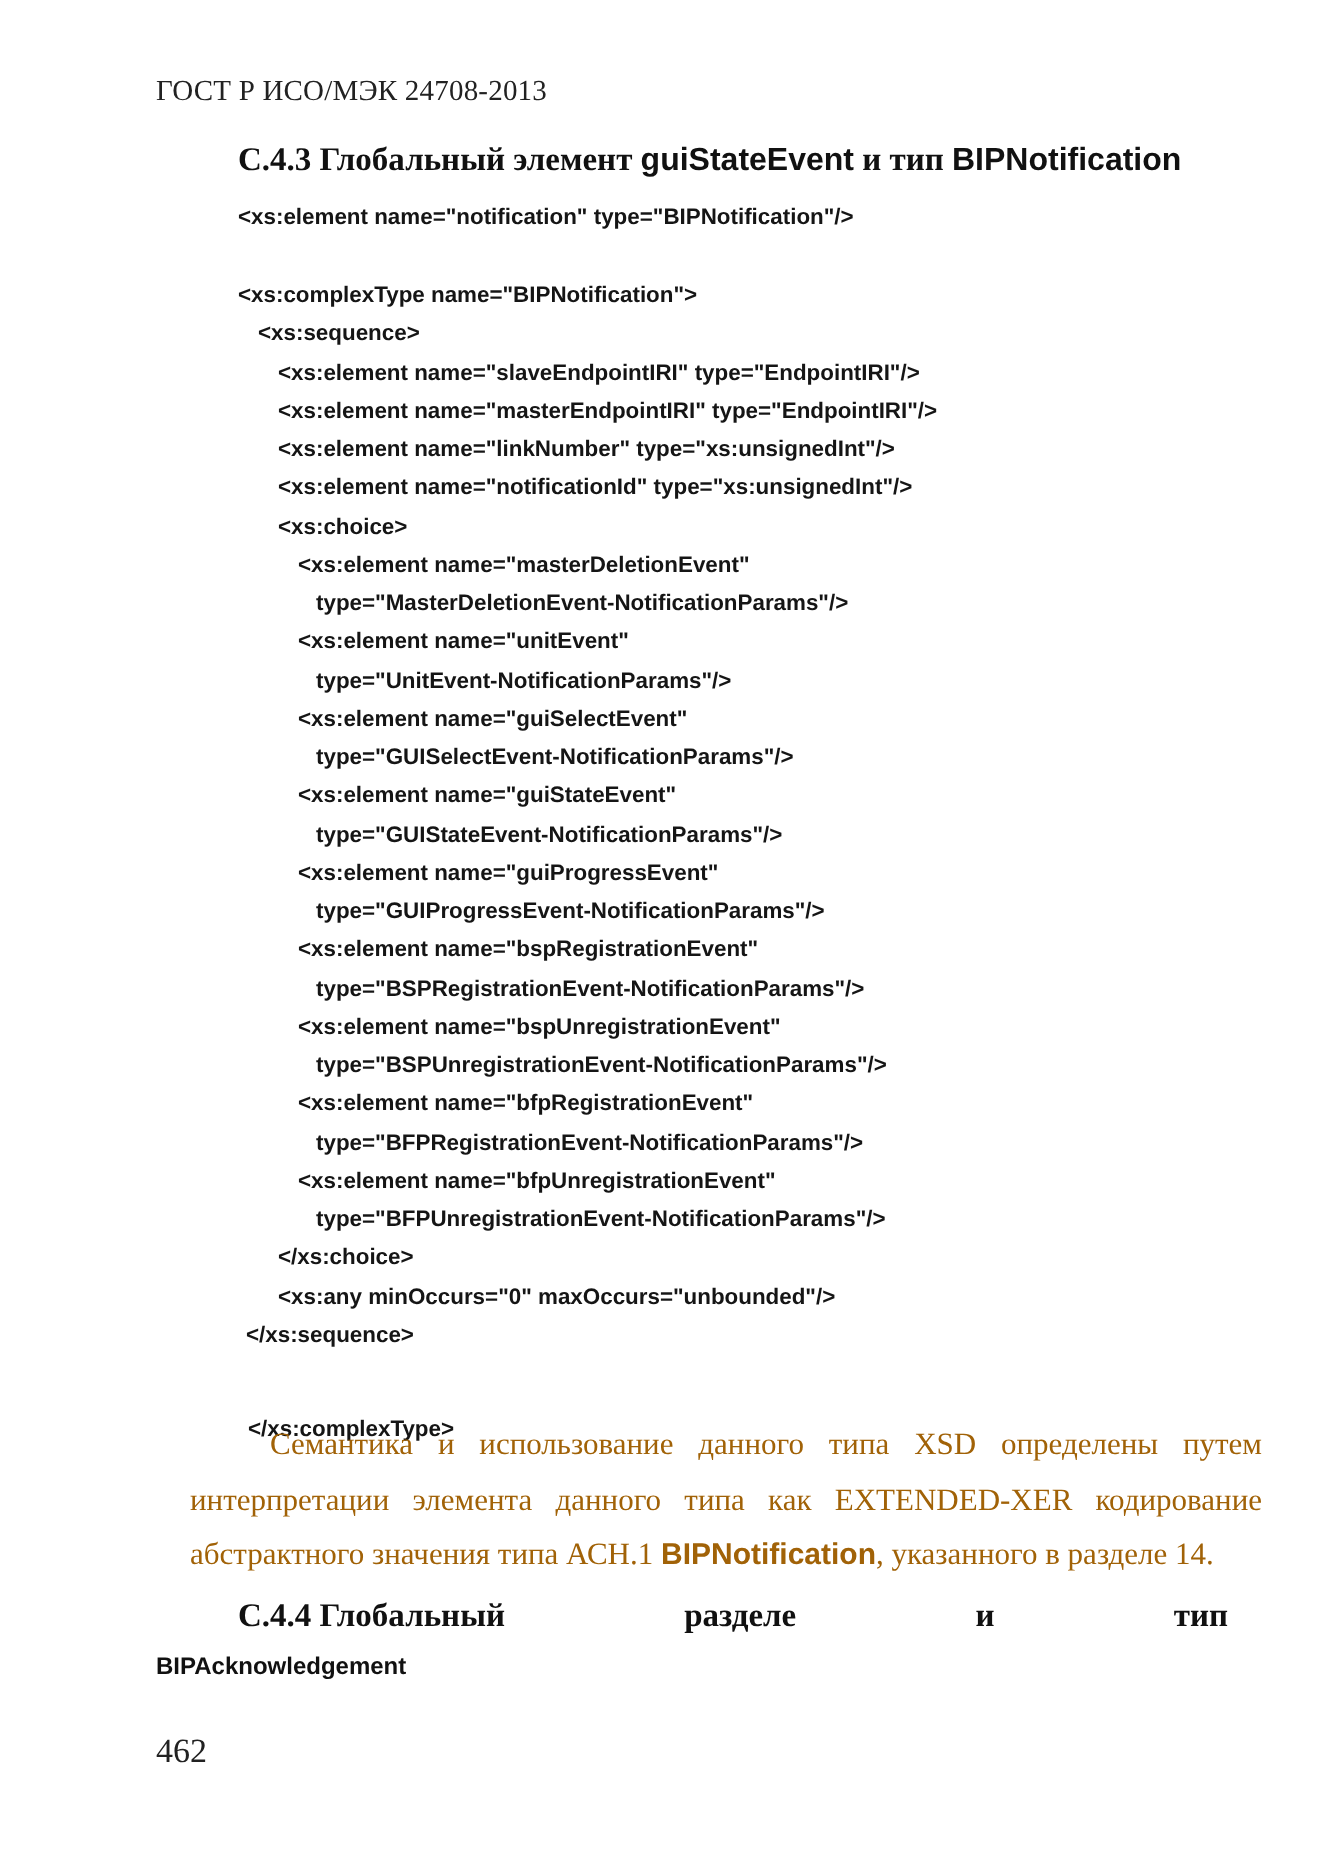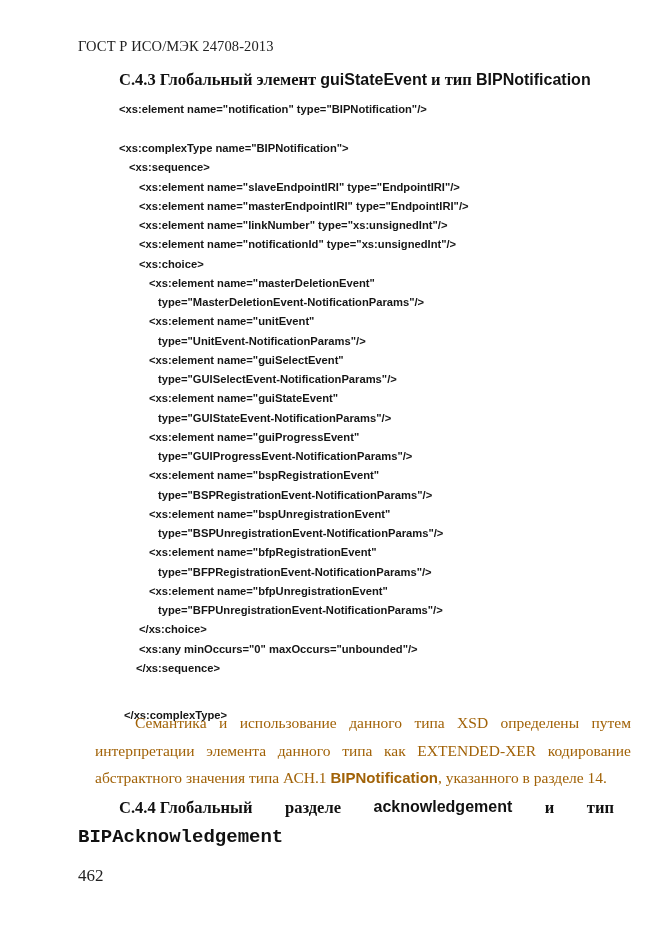--- a/index.html
+++ b/index.html
@@ -29,21 +29,21 @@
   .paragraph .indent { display: inline-block; width: 40px; }
   .paragraph .kw { font-family: "Liberation Sans", sans-serif; font-weight: bold; font-size: 15px; }
   .heading2-row {
     position: absolute; left: 119px; top: 798px; width: 495px;
     display: flex; justify-content: space-between; align-items: flex-start;
     font-family: "Liberation Serif", serif; font-weight: bold; font-size: 16.5px; color: #111;
   }
   .heading2-row .mono-kw { font-family: "Liberation Sans", sans-serif; font-weight: bold; font-size: 16px; }
   .heading2-cont {
     position: absolute; left: 78px; top: 826px;
-    font-family: Liberation Mono, monospace; font-weight: bold; font-size: 19px; color: #111;
+    font-family: Liberation Sans, sans-serif; font-weight: bold; font-size: 12px; color: #111;
   }
   .page-number {
     position: absolute; left: 78px; top: 866px;
     font-family: "Liberation Serif", serif; font-size: 17px; color: #222;
   }
 </style>
 </head>
 <body>
 
 <div class="running-header">ГОСТ Р ИСО/МЭК 24708-2013</div>
@@ -77,28 +77,27 @@
     <div class="code-line" style="left: 149px; top: 468.25px;">&lt;xs:element name="bspRegistrationEvent"</div>
     <div class="code-line" style="left: 158px; top: 487.5px;">type="BSPRegistrationEvent-NotificationParams"/&gt;</div>
     <div class="code-line" style="left: 149px; top: 506.75px;">&lt;xs:element name="bspUnregistrationEvent"</div>
     <div class="code-line" style="left: 158px; top: 526px;">type="BSPUnregistrationEvent-NotificationParams"/&gt;</div>
     <div class="code-line" style="left: 149px; top: 545.25px;">&lt;xs:element name="bfpRegistrationEvent"</div>
     <div class="code-line" style="left: 158px; top: 564.5px;">type="BFPRegistrationEvent-NotificationParams"/&gt;</div>
     <div class="code-line" style="left: 149px; top: 583.75px;">&lt;xs:element name="bfpUnregistrationEvent"</div>
     <div class="code-line" style="left: 158px; top: 603px;">type="BFPUnregistrationEvent-NotificationParams"/&gt;</div>
     <div class="code-line" style="left: 139px; top: 622.25px;">&lt;/xs:choice&gt;</div>
     <div class="code-line" style="left: 139px; top: 641.5px;">&lt;xs:any minOccurs="0" maxOccurs="unbounded"/&gt;</div>
-    <div class="code-line" style="left: 136px; top: 660.75px;">&lt;/xs:sequence&gt;</div>
+    <div class="code-line" style="left: 123px; top: 660.75px;">&lt;/xs:sequence&gt;</div>
     <div class="code-line" style="left: 124px; top: 680px; margin-top: 28px;">&lt;/xs:complexType&gt;</div>
   </div>
 
 <div class="paragraph" style="top:709px;"><span class="indent"></span><span>Семантика и использование данного типа XSD определены путем интерпретации элемента данного типа как EXTENDED-XER кодирование абстрактного значения типа АСН.1 </span><span class="kw">BIPNotification</span><span>, указанного в разделе 14.</span></div>
 
 <div class="heading2-row">
   <span>С.4.4 Глобальный</span>
   <span>разделе</span>
-  <span class="mono-kw">acknowledgement</span>
   <span>и</span>
   <span>тип</span>
 </div>
 <div class="heading2-cont">BIPAcknowledgement</div>
 
 <div class="page-number">462</div>
 
 </body></html>

